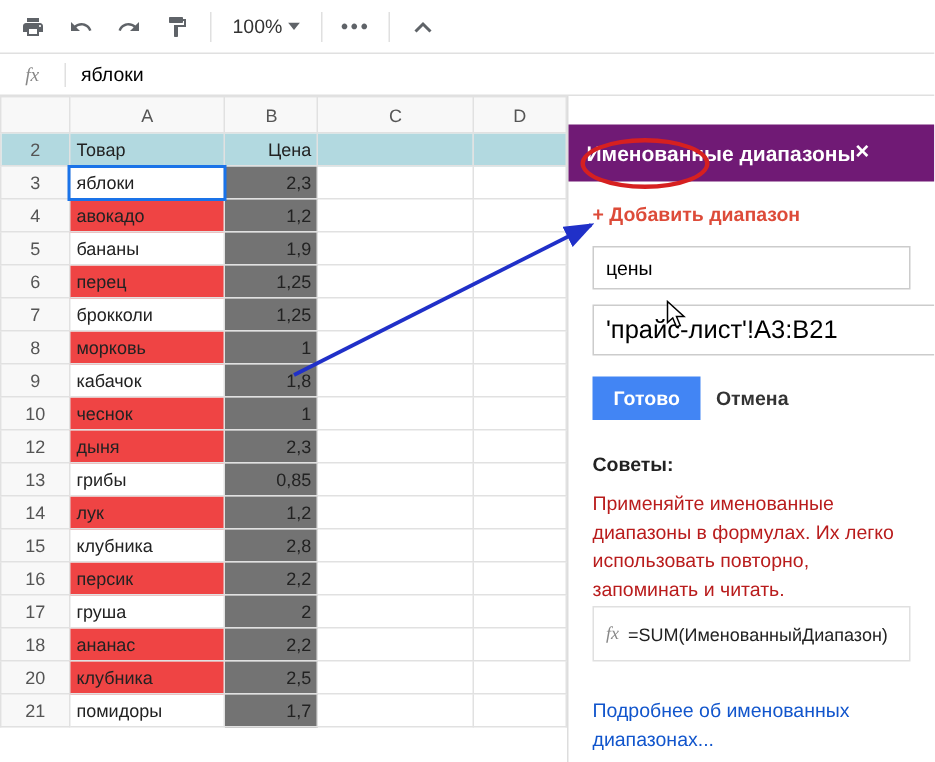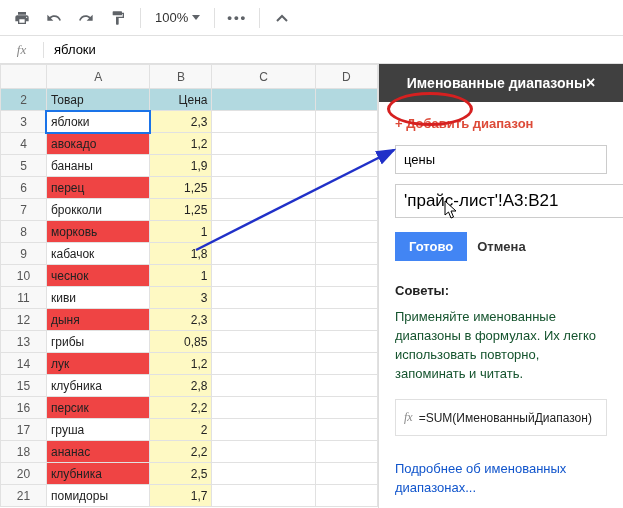--- a/index.html
+++ b/index.html
@@ -26,40 +26,40 @@
   th, td { border: 1px solid #e1e1e1; height: 22px; font-size: 12px; padding: 0 4px; text-align: left; font-weight: normal; }
   .colhdr th { background: #f8f8f8; text-align: center; height: 24px; color: #555; }
   .rh { background: #f8f8f8; text-align: center !important; color: #555; width: 40px; }
   .colA { width: 90px; }
   .colB { width: 54px; }
   .colC { width: 90px; }
   .colD { width: 54px; }
   .selA { background: #4fb4c2; color:#fff; }
   .selB { background: #4fb4c2; color:#fff; }
   .hdrRow td { background: #b2d9e0; }
-  .dataB { text-align: right; background: #fef9c3; }
+  .dataB { text-align: right; background: #737373; }
   .bandA { background: #ef4444; }
   .activeCell { outline: 2px solid #1a73e8; outline-offset: -1px; background: #fff; }
   .numcell { text-align: right; }
 
   
   .panel { width: 245px; border-left: 1px solid #ddd; background: #fff; display: flex; flex-direction: column; font-size: 13px; }
-  .panel-header { background: #404040; color: #fff; font-weight: bold; height: 38px; display: flex; align-items: center; justify-content: center; padding: 0 12px; font-size: 14px; }
+  .panel-header { background: #701a75; color: #fff; font-weight: bold; height: 38px; display: flex; align-items: center; justify-content: flex-start; padding: 0 12px; font-size: 14px; margin-top: 19px; }
   .closex { color:#fff; font-size:16px; cursor:pointer; }
   .panel-body { padding: 14px 16px; flex: 1; overflow: hidden; }
   .addlink { color: #dd4b39; font-weight: bold; font-size: 13px; display: block; margin-bottom: 14px; cursor: pointer; }
   .name-input { width: 100%; border: 1px solid #ccc; padding: 6px 8px; font-size: 13px; margin-bottom: 10px; position: relative; }
   .range-row { display: flex; gap: 6px; align-items: center; margin-bottom: 14px; }
   .range-input { flex: 1; border: 1px solid #ccc; padding: 6px 8px; font-size: 17px; }
   .gridbtn { width: 30px; height: 30px; border: 1px solid #ccc; background: #f7f7f7; display: flex; align-items: center; justify-content: center; cursor: pointer; }
   .btns { display: flex; gap: 10px; align-items: center; margin-bottom: 22px; }
   .btn-primary { background: #4285f4; color: #fff; border: none; padding: 7px 14px; font-weight: bold; font-size: 13px; cursor:pointer;text-align:center; }
   .btn-link { background: none; border: none; color: #333; font-weight: bold; font-size: 13px; cursor: pointer; }
   .tips-title { font-weight: bold; margin-bottom: 10px; }
-  .tips-text { color: #14532d; line-height: 1.45; margin-bottom: 16px; }
+  .tips-text { color: #b91c1c; line-height: 1.45; margin-bottom: 2px; }
   .formula-example { border: 1px solid #e0e0e0; padding: 10px 8px; font-size: 12px; display: flex; align-items: center; gap: 6px; margin-bottom: 24px; white-space: nowrap; overflow: hidden; }
   .fxico { font-style: italic; font-family: Georgia, serif; color: #888; }
   .more-link { color: #1155cc; cursor: pointer; line-height: 1.4; }
 
   
   .overlay { position: absolute; pointer-events: none; }
   .ellipse { border: 3px solid #d62020; border-radius: 50%; }
   .cursor-ptr { position: absolute; width: 14px; height: 20px; }
 </style>
 </head>
@@ -185,27 +185,20 @@
               <td class="rh">9</td>
               <td class="dcell  ">кабачок</td>
               <td class="dcell dataB numcell">1,8</td>
               <td></td>
               <td></td>
             </tr>
             <tr>
               <td class="rh">10</td>
               <td class="dcell bandA ">чеснок</td>
               <td class="dcell dataB numcell">1</td>
-              <td></td>
-              <td></td>
-            </tr>
-            <tr>
-              <td class="rh">11</td>
-              <td class="dcell  ">киви</td>
-              <td class="dcell dataB numcell">3</td>
               <td></td>
               <td></td>
             </tr>
             <tr>
               <td class="rh">12</td>
               <td class="dcell bandA ">дыня</td>
               <td class="dcell dataB numcell">2,3</td>
               <td></td>
               <td></td>
             </tr>

